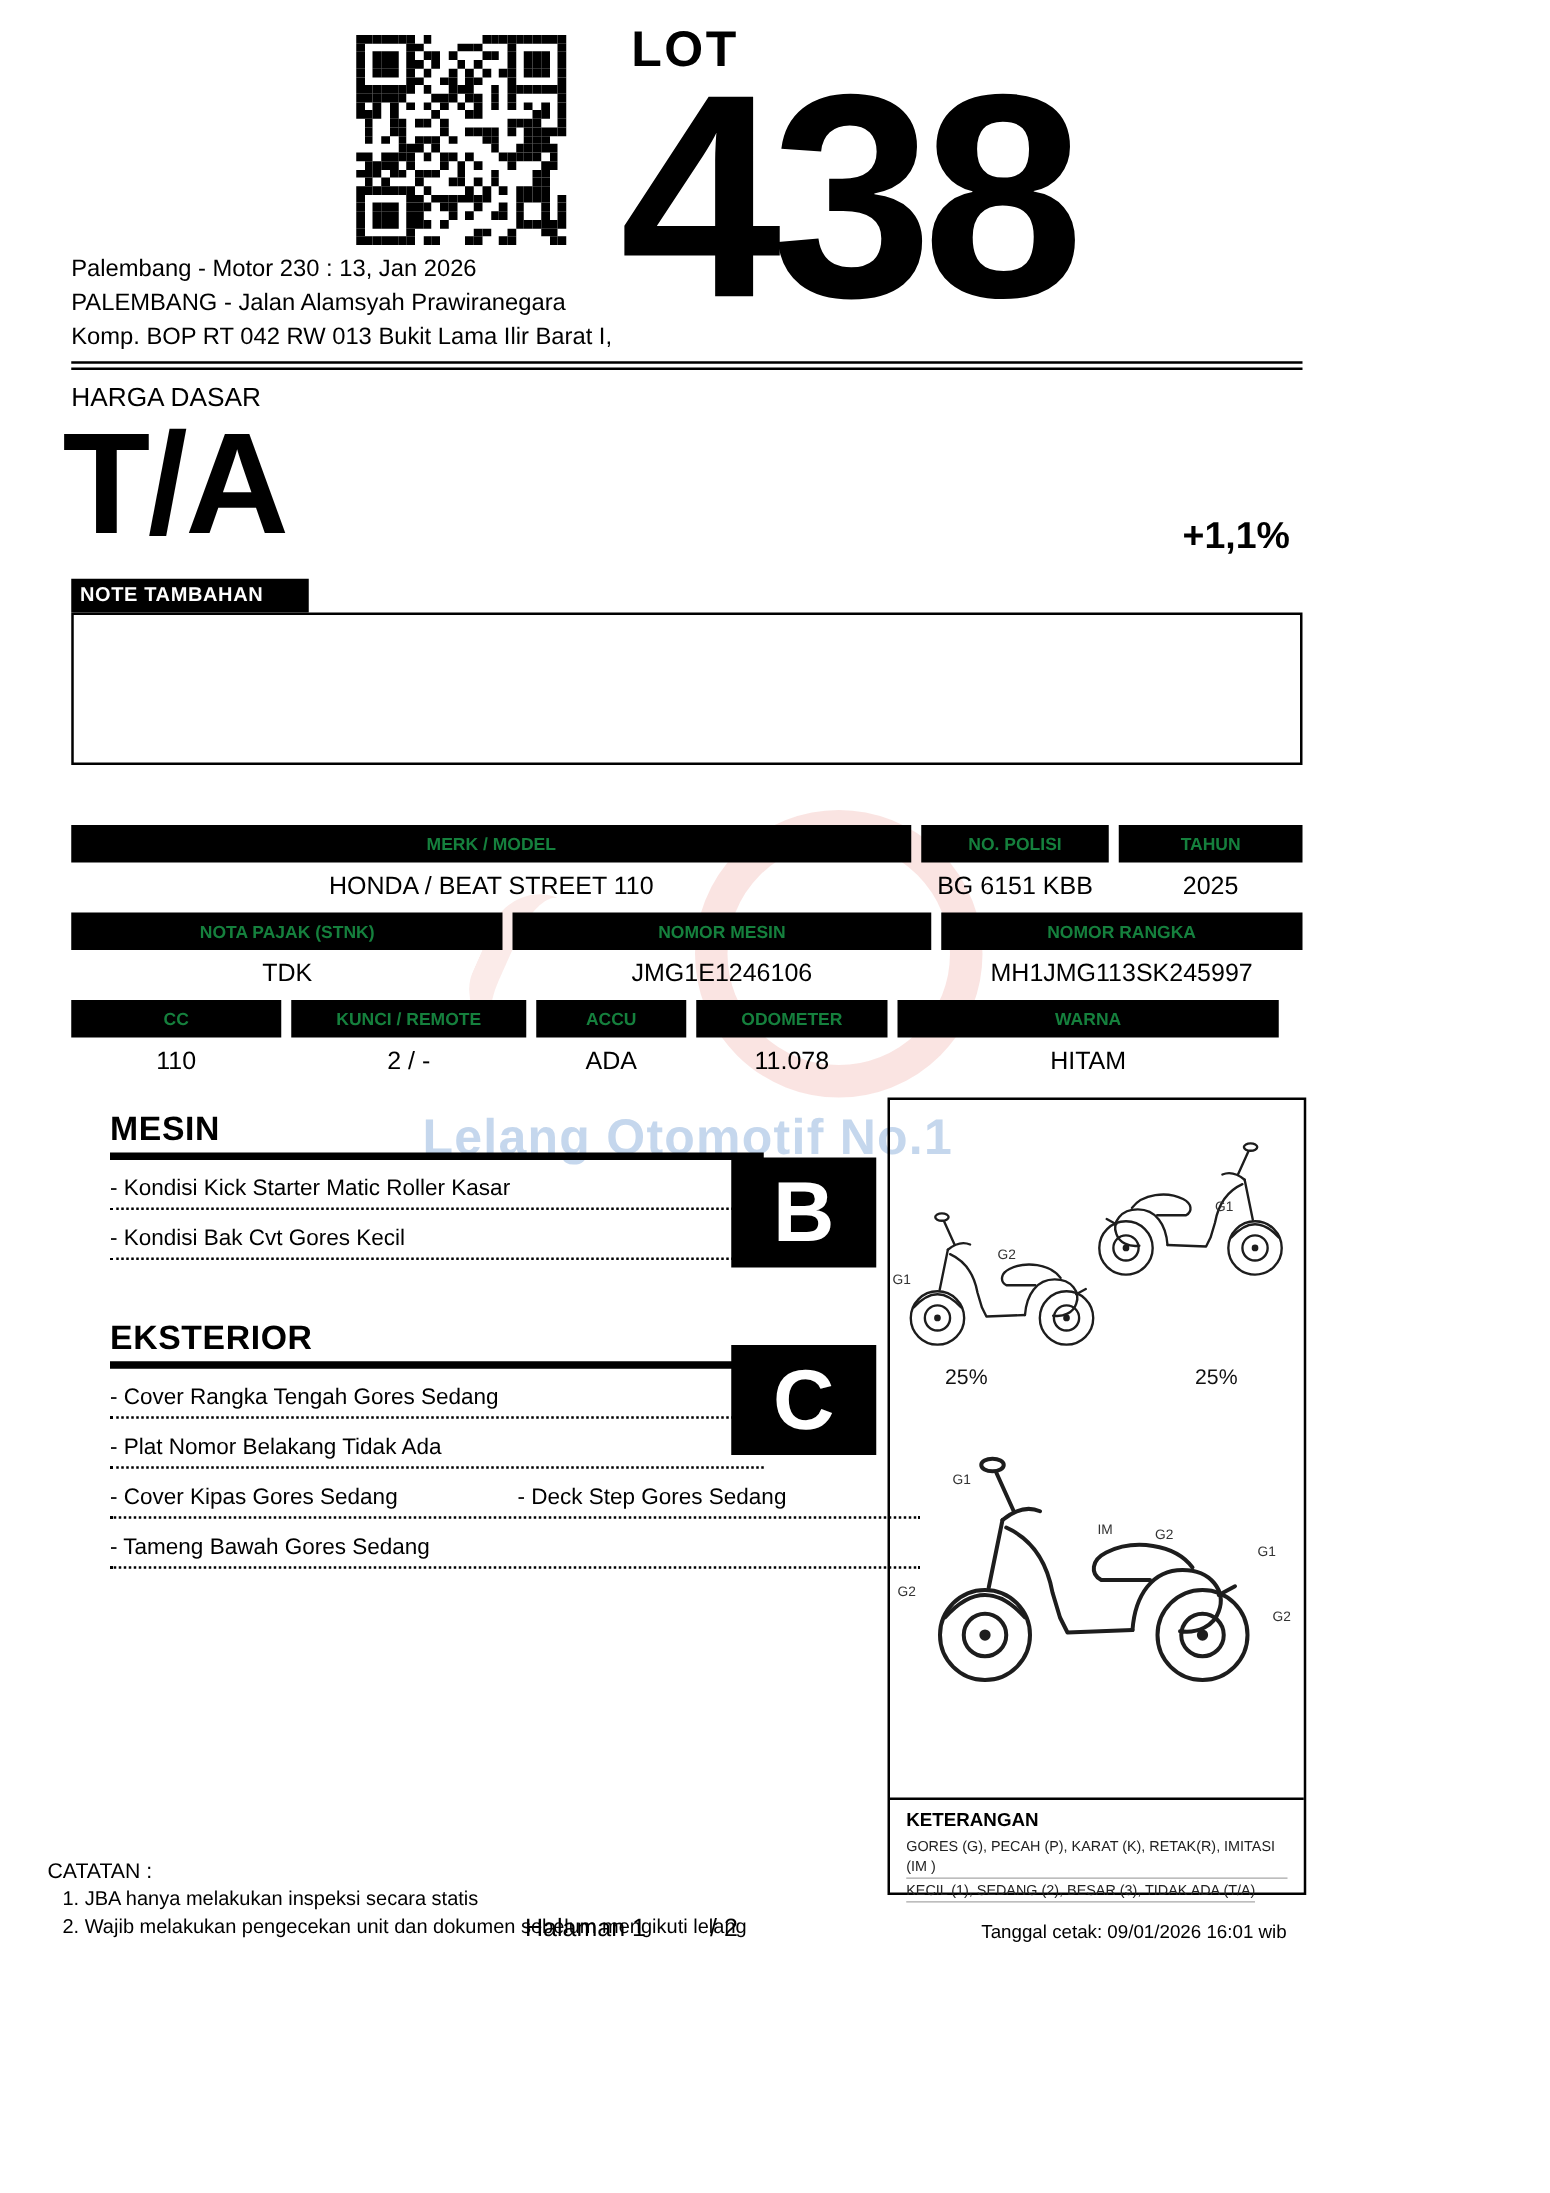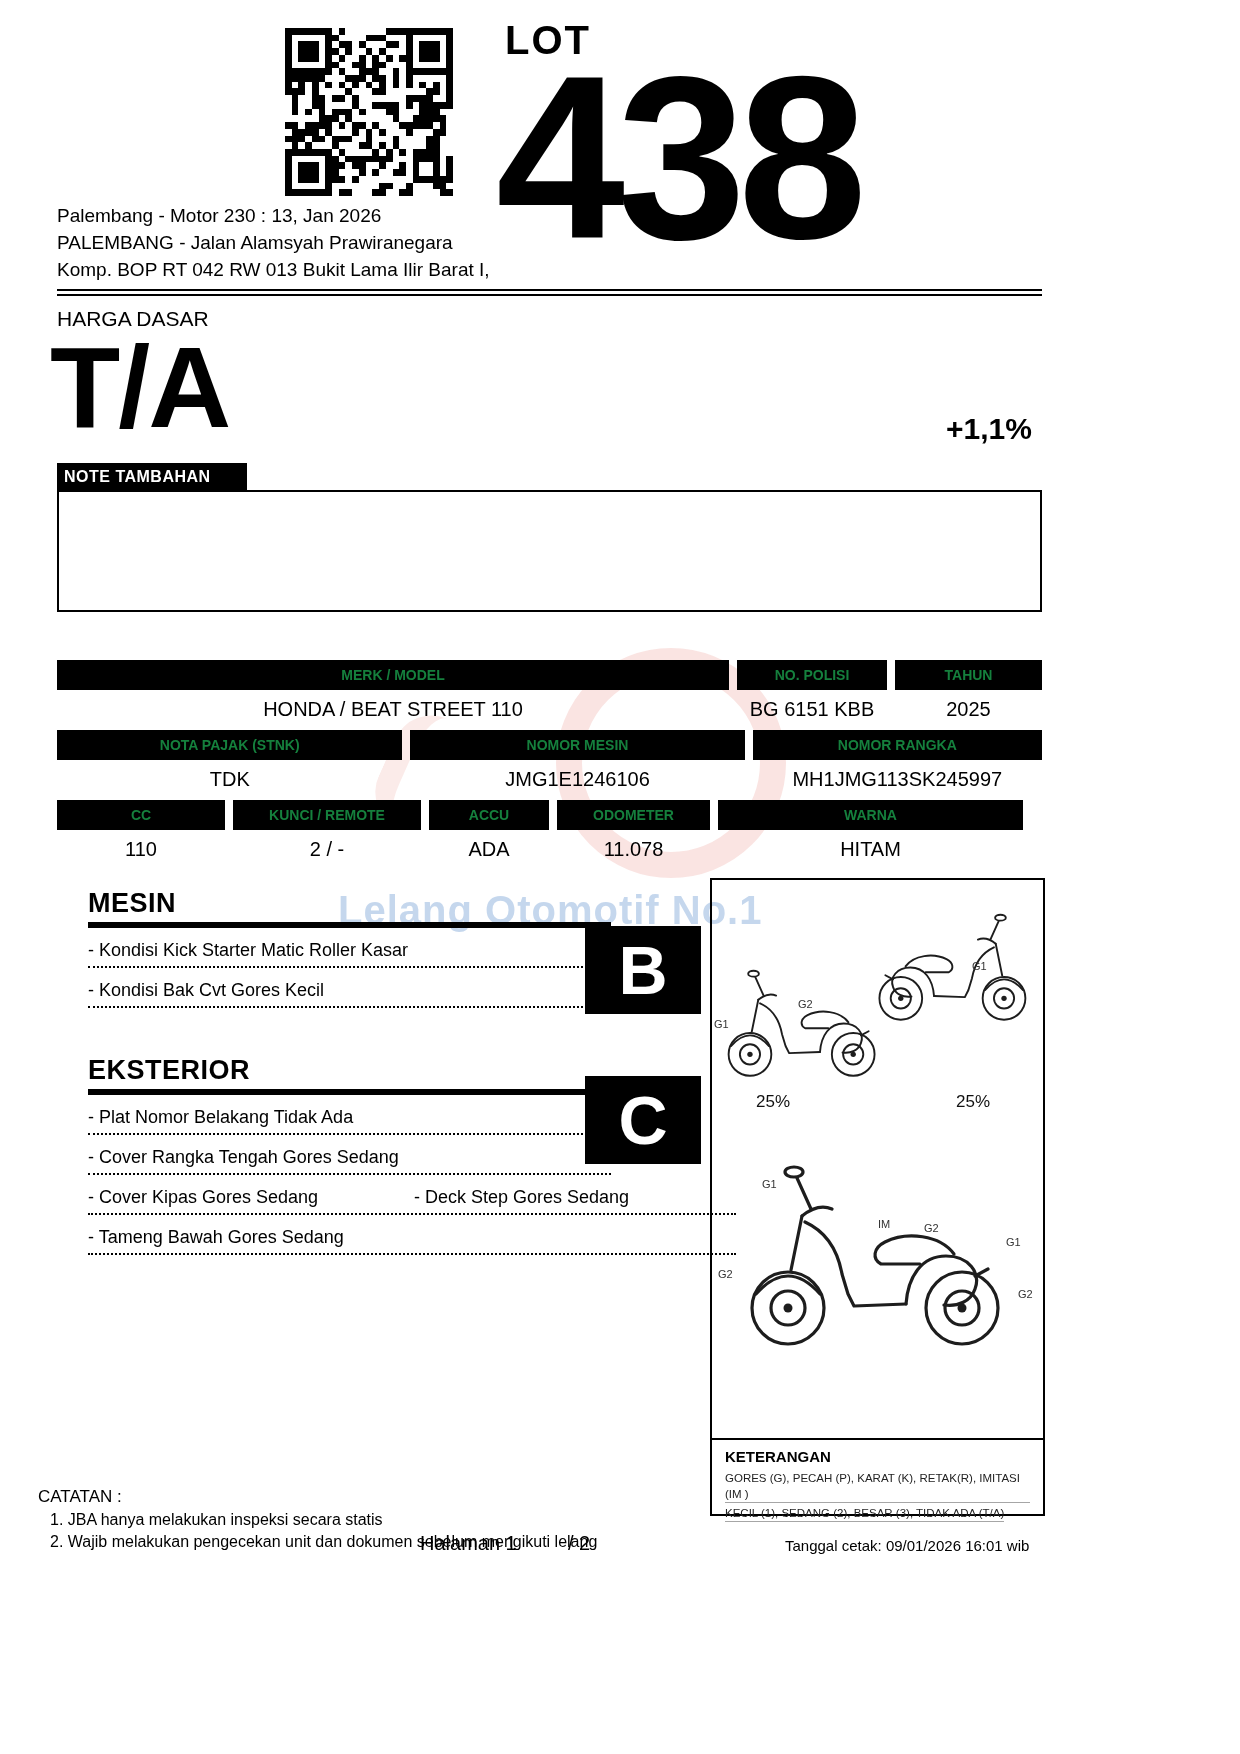--- a/index.html
+++ b/index.html
@@ -821,24 +821,24 @@
     <div class="item-row w523">
       <span>- Kondisi Bak Cvt Gores Kecil</span>
     </div>
   </div>
   <div class="grade grade-b">B</div>
 
   <div class="section sec-eks">
     <div class="sec-title">EKSTERIOR</div>
     <div class="sec-rule"></div>
     <div class="item-row w523">
+      <span>- Cover Rangka Tengah Gores Sedang</span>
+    </div>
+    <div class="item-row w523">
       <span>- Plat Nomor Belakang Tidak Ada</span>
-    </div>
-    <div class="item-row w523">
-      <span>- Cover Rangka Tengah Gores Sedang</span>
     </div>
     <div class="item-row w648">
       <span class="cell-l">- Cover Kipas Gores Sedang</span>
       <span class="cell-r">- Deck Step Gores Sedang</span>
     </div>
     <div class="item-row w648">
       <span>- Tameng Bawah Gores Sedang</span>
     </div>
   </div>
   <div class="grade grade-c">C</div>

